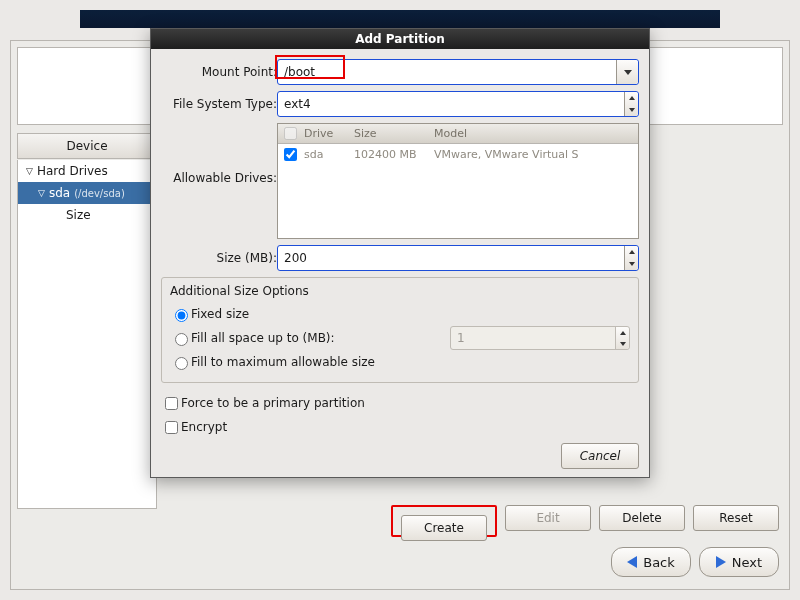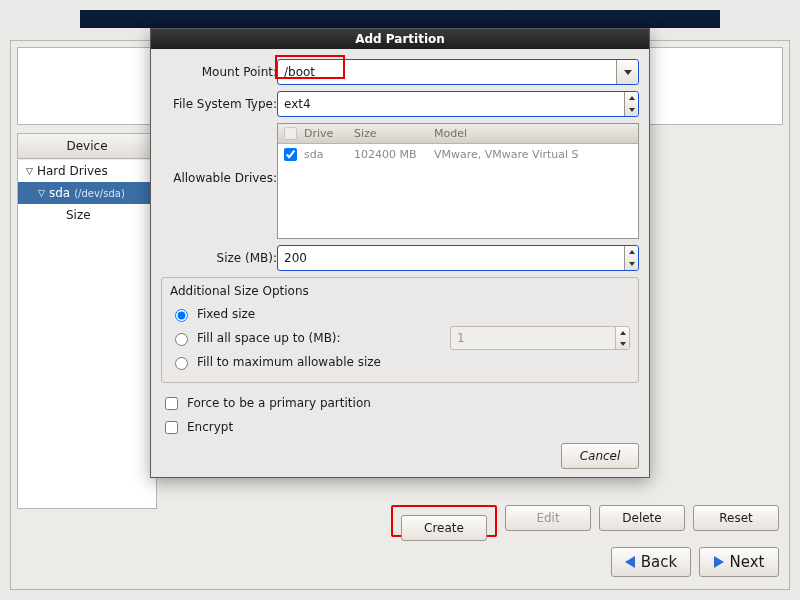--- a/index.html
+++ b/index.html
@@ -87,21 +87,21 @@
     min-width: 86px;
     height: 26px;
     border: 1px solid #9b968d;
     border-radius: 3px;
     background: linear-gradient(to bottom,#fdfcfb,#e6e2db);
     display:flex; align-items:center; justify-content:center;
     padding: 0 10px;
     cursor:pointer;
   }
   .btn.disabled { color:#9c9892; }
-  .btn.nav { height:30px; min-width:80px; gap:6px; font-size:15px; }
+  .btn.nav { height:30px; min-width:80px; gap:6px; font-size:13px;border-radius:12px; }
   .highlight-box { border:2px solid #e60000; border-radius:2px; }
   .arrow-left, .arrow-right {
     width:0;height:0;
     border-top:6px solid transparent;
     border-bottom:6px solid transparent;
   }
   .arrow-left { border-right:10px solid #2e6bd6; }
   .arrow-right { border-left:10px solid #2e6bd6; }
   
   .dialog {
@@ -172,21 +172,21 @@
     font-size:11px;
   }
   .dt-col-check{width:24px;display:flex;justify-content:center;}
   .dt-col-drive{width:52px;padding-left:2px;}
   .dt-col-size{width:80px;}
   .dt-col-model{flex:1;}
   .dt-row{height:20px;display:flex;align-items:center;font-size:11px;color:#8f8a80;}
   .dt-row .dt-col-check input{margin:0;}
   .group-frame{border:1px solid #bfbbb4;border-radius:3px;padding:6px 8px 8px;margin:6px 0 8px;}
   .group-title{font-size:12px;margin-bottom:4px;}
-  .radio-row,.check-row{display:flex;align-items:center;height:24px;gap:6px;}
+  .radio-row,.check-row{display:flex;align-items:center;height:24px;}
   .radio-row label,.check-row label{cursor:pointer;}
   .mini-spinbox{
     width:180px;height:24px;border:1px solid #bfbbb4;border-radius:3px;
     background:#f0eee9;display:flex;align-items:center;color:#9c9892;
     margin-left:auto;
   }
   .mini-spinbox .val{flex:1;padding-left:6px;}
   .dlg-btn-row{display:flex;justify-content:flex-end;gap:10px;margin-top:4px;font-style:italic;}
   .mount-highlight {
     position:absolute;

